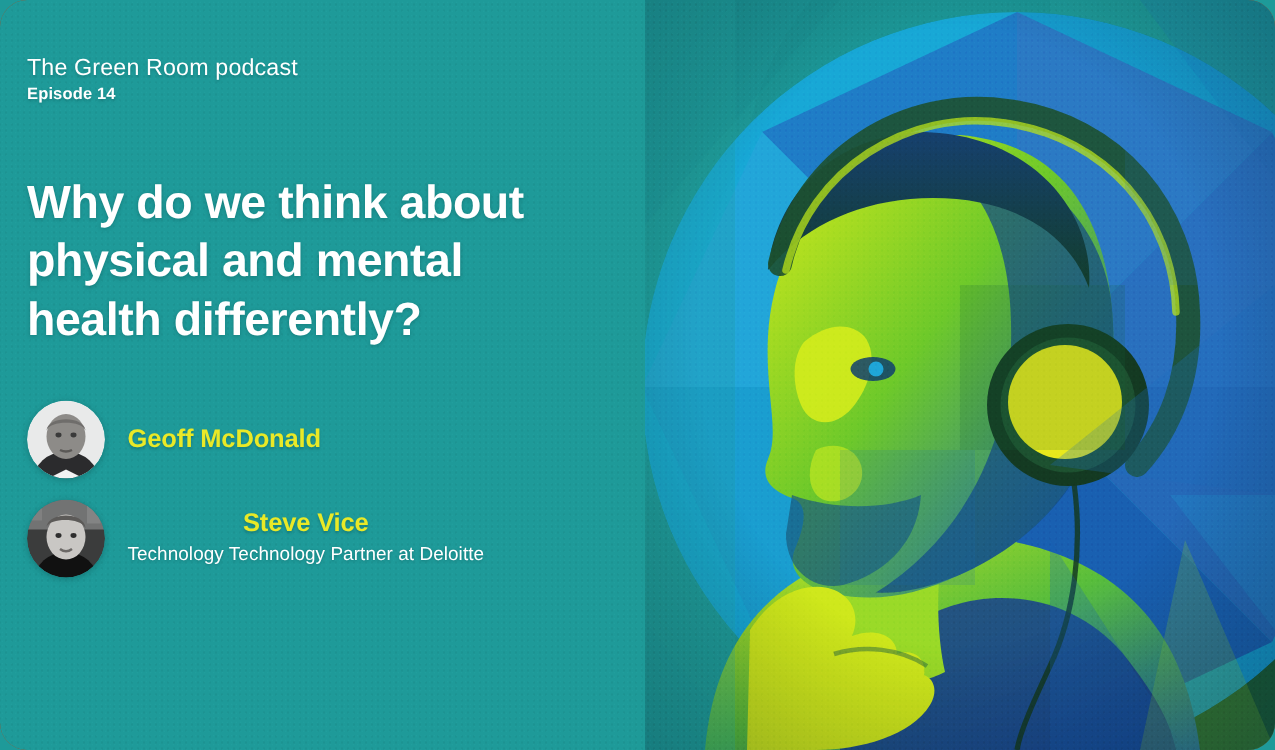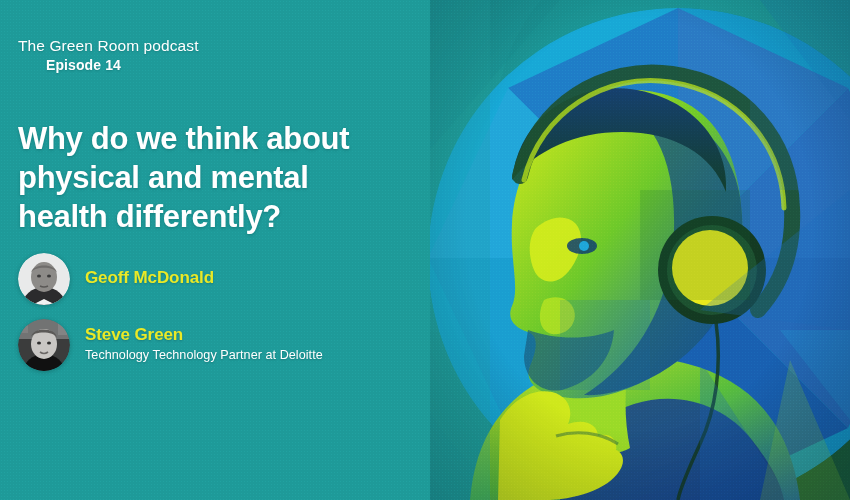--- a/index.html
+++ b/index.html
@@ -8,20 +8,21 @@
     font-family:"Liberation Sans", sans-serif;
     background:#1e9a99;
     position:relative;
   }
 
   #card {
     position:absolute; inset:0;
     width:850px; height:500px;
     background:#c2410c;
     overflow:hidden;
+    border-radius:18px;
   }
 
   
   #artwork {
     position:absolute;
     left:0; top:0; width:850px; height:500px;
   }
   #artwork svg { display:block; width:850px; height:500px; }
 
   
@@ -49,41 +50,40 @@
     color:#ffffff;
     font-size:15.5px;
     font-weight:400;
     letter-spacing:.1px;
     margin-top:36px;
     line-height:1.25;
     text-shadow:0 1px 2px rgba(0,60,60,.25);
   }
   .episode {
     color:#ffffff;
-    font-size:14px;
+    font-size:11px;
     font-weight:700;
     letter-spacing:.1px;
     line-height:1.3;
     margin-top:1px;
     text-shadow:0 1px 2px rgba(0,60,60,.25);
-    margin-left:28px;
   }
 
   h1#title {
     color:#ffffff;
     font-size:31px;
     font-weight:700;
     line-height:1.27;
     margin-top:44px;
     letter-spacing:-.3px;
     text-shadow:0 1px 3px rgba(0,60,60,.3);
     max-width:360px;
   }
 
-  #speakers { margin-top:16px; }
+  #speakers { margin-top:34px;text-align:center; }
 
   .speaker {
     display:flex;
     align-items:center;
     margin-bottom:14px;
   }
   .avatar {
     width:52px; height:52px;
     border-radius:50%;
     flex:0 0 52px;
@@ -305,20 +305,20 @@
               <ellipse cx="26" cy="54" rx="21" ry="19" fill="#111"></ellipse>
               <ellipse cx="26" cy="25" rx="13" ry="15" fill="#c9c7c4"></ellipse>
               <path d="M13 18 C15 8 38 8 39 19 C36 12 16 12 13 18 Z" fill="#5c5a58"></path>
               <ellipse cx="21" cy="24" rx="2" ry="1.6" fill="#2e2e2e"></ellipse>
               <ellipse cx="31" cy="24" rx="2" ry="1.6" fill="#2e2e2e"></ellipse>
               <path d="M22 33 Q26 36 30 33" stroke="#6b6866" stroke-width="1.6" fill="none"></path>
             </g>
           </svg>
         </div>
         <div class="sp-text">
-          <div class="sp-name">Steve Green</div>
+          <div class="sp-name">Steve Vice</div>
           <div class="sp-role">Technology Technology Partner at Deloitte</div>
         </div>
       </div>
 
     </div>
   </div>
 </div>
 
 </body></html>

